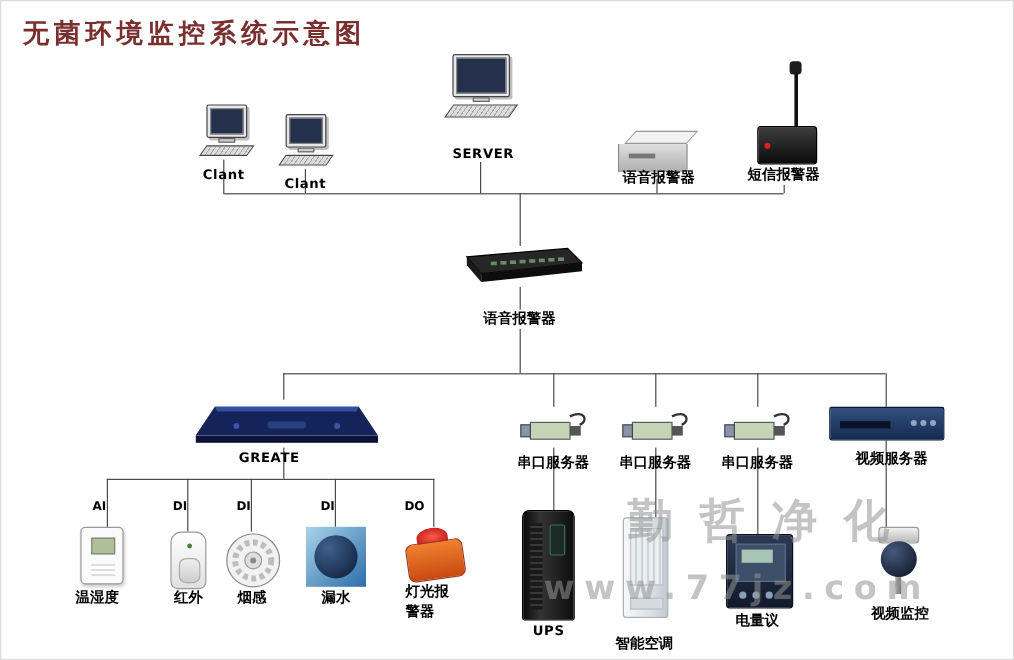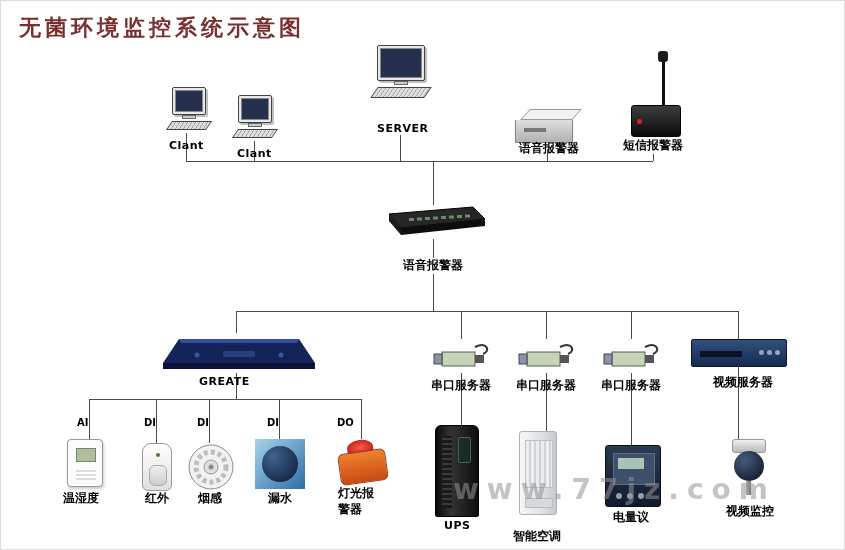--- a/index.html
+++ b/index.html
@@ -298,15 +298,16 @@
   </div>
   <div class="lbl" style="left:612px;top:509px">电量议</div>
 
   <div class="camera">
     <div class="cam-mount"></div>
     <div class="cam-ball"></div>
     <div class="cam-stem"></div>
   </div>
   <div class="lbl" style="left:725px;top:503px">视频监控</div>
 
+  <div class="wm wm1">勤哲净化</div>
   <div class="wm wm2">www.77jz.com</div>
 
 </div>
 
 </body></html>

